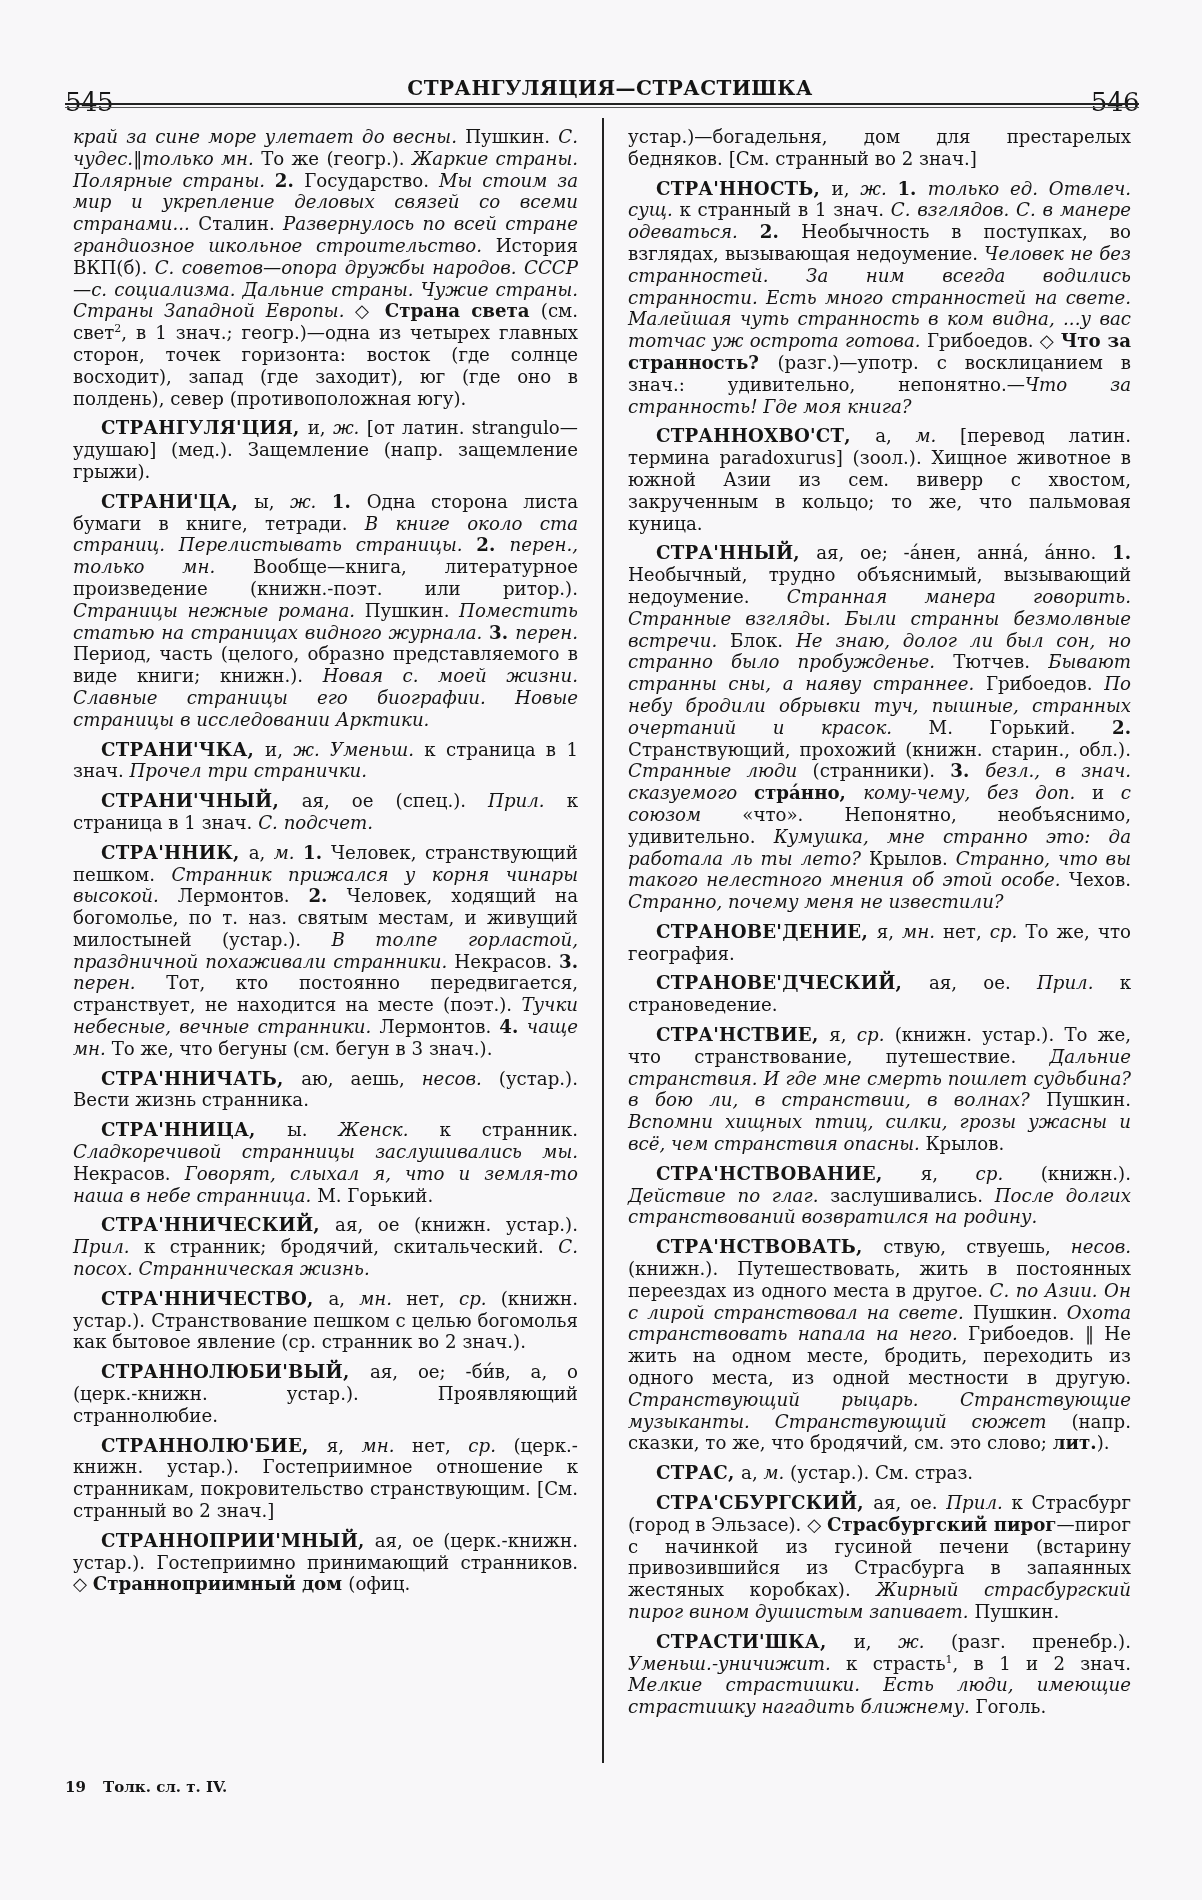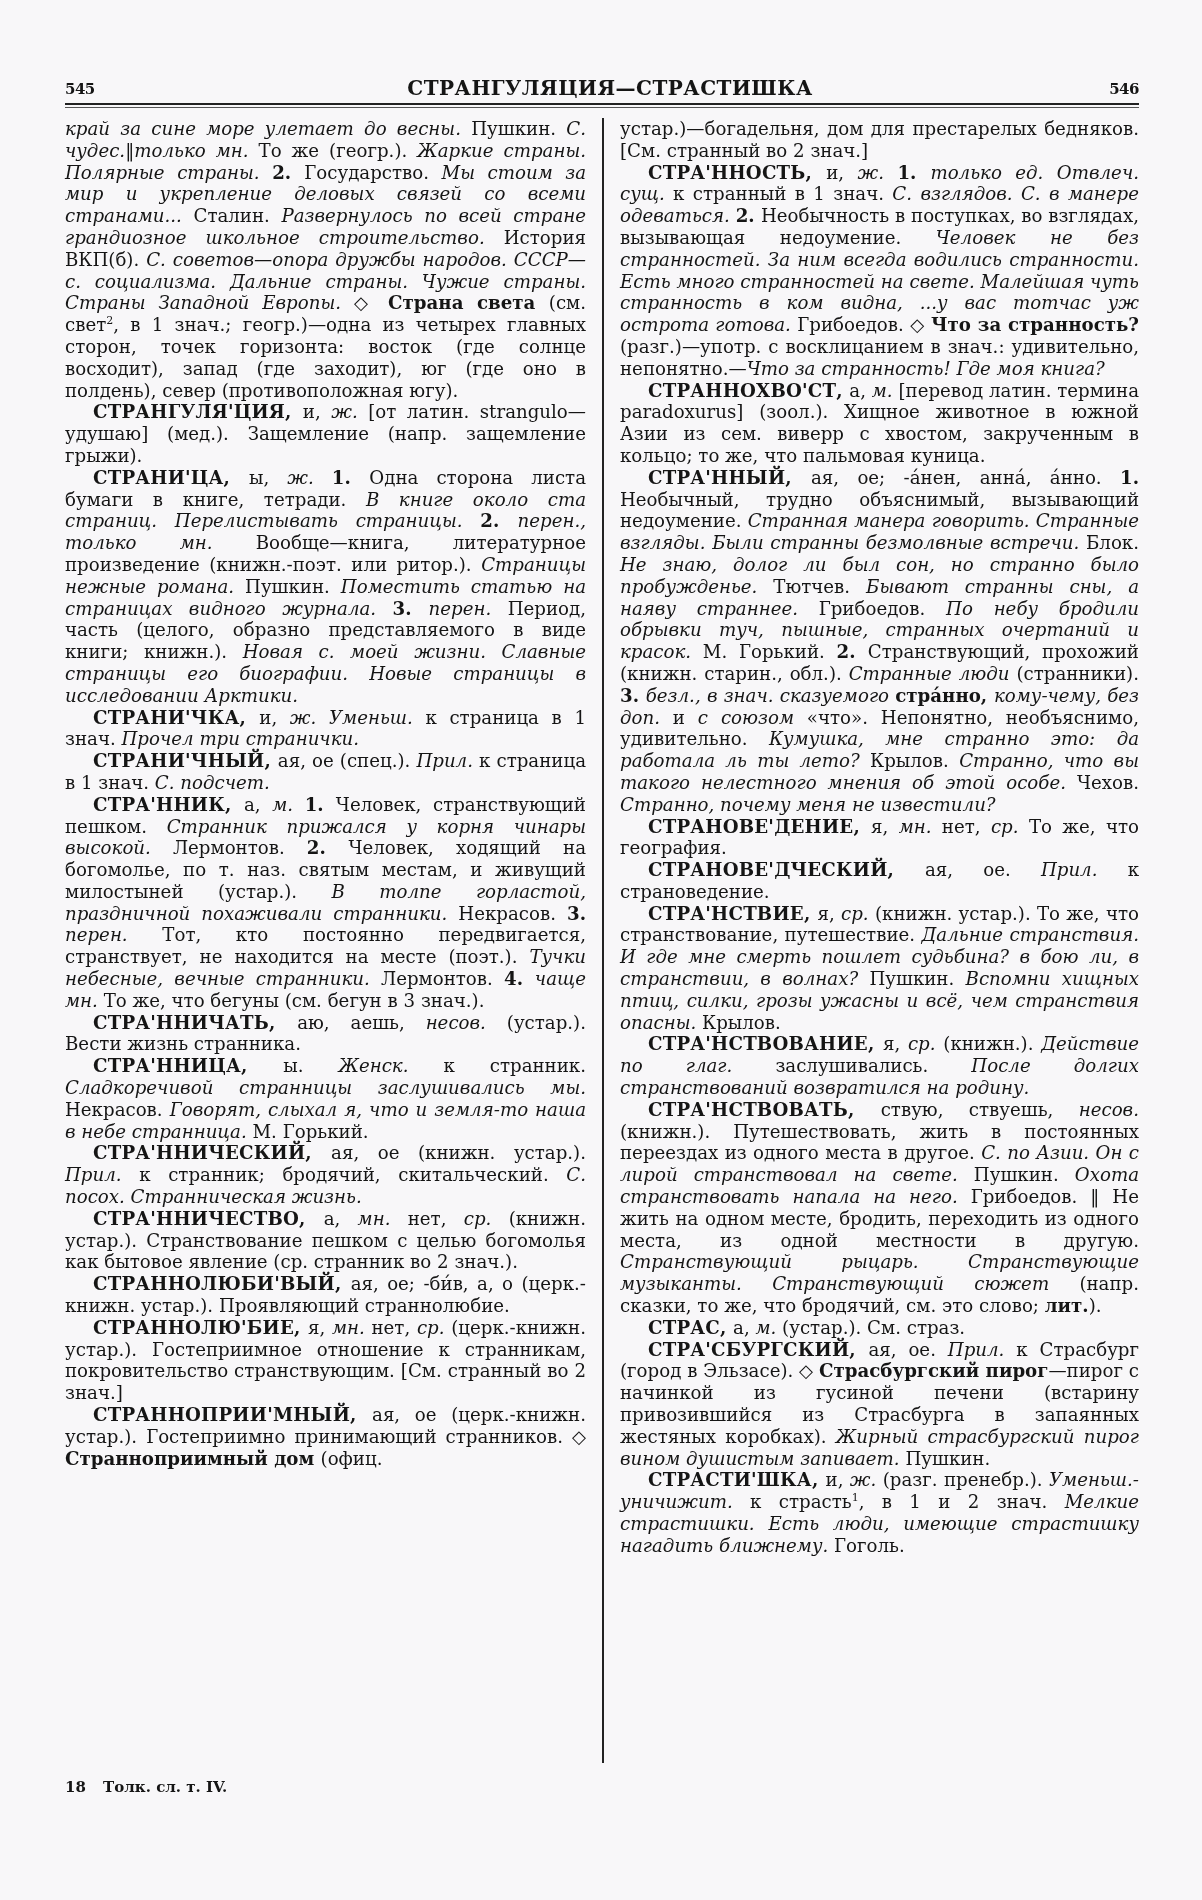--- a/index.html
+++ b/index.html
@@ -1,29 +1,29 @@
 <!DOCTYPE html>
 <html><head>
 <meta charset="utf-8">
 <style>
   html,body{margin:0;padding:0;}
   body{width:1202px;height:1900px;background:#f8f7f9;position:relative;overflow:hidden;
        font-family:"DejaVu Serif","Liberation Serif",serif;color:#151515;}
   .hdr{position:absolute;top:72px;left:65px;width:1074px;height:24px;}
-  .pg{position:absolute;top:8px;font-weight:bold;font-size:15px;letter-spacing:-0.5px;}
+  .pg{position:absolute;top:15px;font-weight:normal;font-size:26px;letter-spacing:-0.5px;}
   .pg.l{left:0}
   .pg.r{right:0}
   .run-title{position:absolute;left:16px;right:0;top:4px;text-align:center;font-weight:bold;font-size:20px;letter-spacing:0.5px;}
   .rule{position:absolute;left:65px;width:1074px;top:103px;height:2px;background:#222;}
   .rule2{position:absolute;left:65px;width:1074px;top:107px;height:1px;background:#555;}
   .col{position:absolute;top:118px;font-size:18.2px;line-height:21.8px;text-align:justify;hyphens:manual;}
   .col.left{left:65px;width:521px;}
   .col.right{left:620px;width:519px;}
   .divider{position:absolute;left:602px;top:118px;height:1645px;width:1.5px;background:#222;}
-  .entry{text-indent:28px;margin:0;}
+  .entry{text-indent:28px;margin:8px;}
   .entry.cont{text-indent:0;}
   .hw{font-weight:bold;letter-spacing:0.2px;}
   .b{font-weight:bold;}
   .i{font-style:italic;}
   sup{font-size:11px;line-height:0;}
   .footer{position:absolute;left:65px;top:1778px;font-size:15px;font-weight:bold;}
   .footer .num{margin-right:12px;}
 </style>
 </head>
 <body>
@@ -61,15 +61,15 @@
     <p class="entry"><span class="hw">СТРАНОВЕ'ДЧЕСКИЙ, </span><span>ая, ое. </span><span class="i">Прил. </span><span>к страноведение.</span></p>
     <p class="entry"><span class="hw">СТРА'НСТВИЕ, </span><span>я, </span><span class="i">ср. </span><span>(книжн. устар.). То же, что странствование, путешествие. </span><span class="i">Дальние странствия. И где мне смерть пошлет судьбина? в бою ли, в странствии, в волнах? </span><span>Пушкин. </span><span class="i">Вспомни хищных птиц, силки, грозы ужасны и всё, чем странствия опасны. </span><span>Крылов.</span></p>
     <p class="entry"><span class="hw">СТРА'НСТВОВАНИЕ, </span><span>я, </span><span class="i">ср. </span><span>(книжн.). </span><span class="i">Действие по глаг. </span><span>заслушивались. </span><span class="i">После долгих странствований возвратился на родину.</span></p>
     <p class="entry"><span class="hw">СТРА'НСТВОВАТЬ, </span><span>ствую, ствуешь, </span><span class="i">несов. </span><span>(книжн.). Путешествовать, жить в постоянных переездах из одного места в другое. </span><span class="i">С. по Азии. Он с лирой странствовал на свете. </span><span>Пушкин. </span><span class="i">Охота странствовать напала на него. </span><span>Грибоедов. ‖ Не жить на одном месте, бродить, переходить из одного места, из одной местности в другую. </span><span class="i">Странствующий рыцарь. Странствующие музыканты. Странствующий сюжет </span><span>(напр. сказки, то же, что бродячий, см. это слово; </span><span class="b">лит.</span><span>). </span></p>
     <p class="entry"><span class="hw">СТРАС, </span><span>а, </span><span class="i">м. </span><span>(устар.). См. страз.</span></p>
     <p class="entry"><span class="hw">СТРА'СБУРГСКИЙ, </span><span>ая, ое. </span><span class="i">Прил. </span><span>к Страсбург (город в Эльзасе). ◇ </span><span class="b">Страсбургский пирог</span><span>—пирог с начинкой из гусиной печени (встарину привозившийся из Страсбурга в запаянных жестяных коробках). </span><span class="i">Жирный страсбургский пирог вином душистым запивает. </span><span>Пушкин.</span></p>
     <p class="entry"><span class="hw">СТРАСТИ'ШКА, </span><span>и, </span><span class="i">ж. </span><span>(разг. пренебр.). </span><span class="i">Уменьш.-уничижит. </span><span>к страсть</span><sup>1</sup><span>, в 1 и 2 знач. </span><span class="i">Мелкие страстишки. Есть люди, имеющие страстишку нагадить ближнему. </span><span>Гоголь.</span></p>
   </div>
 
 <div class="footer">
-  <span class="num">18</span>
+  <span class="num">19</span>
   <span>Толк. сл. т. IV.</span>
 </div>
 
 </body></html>

